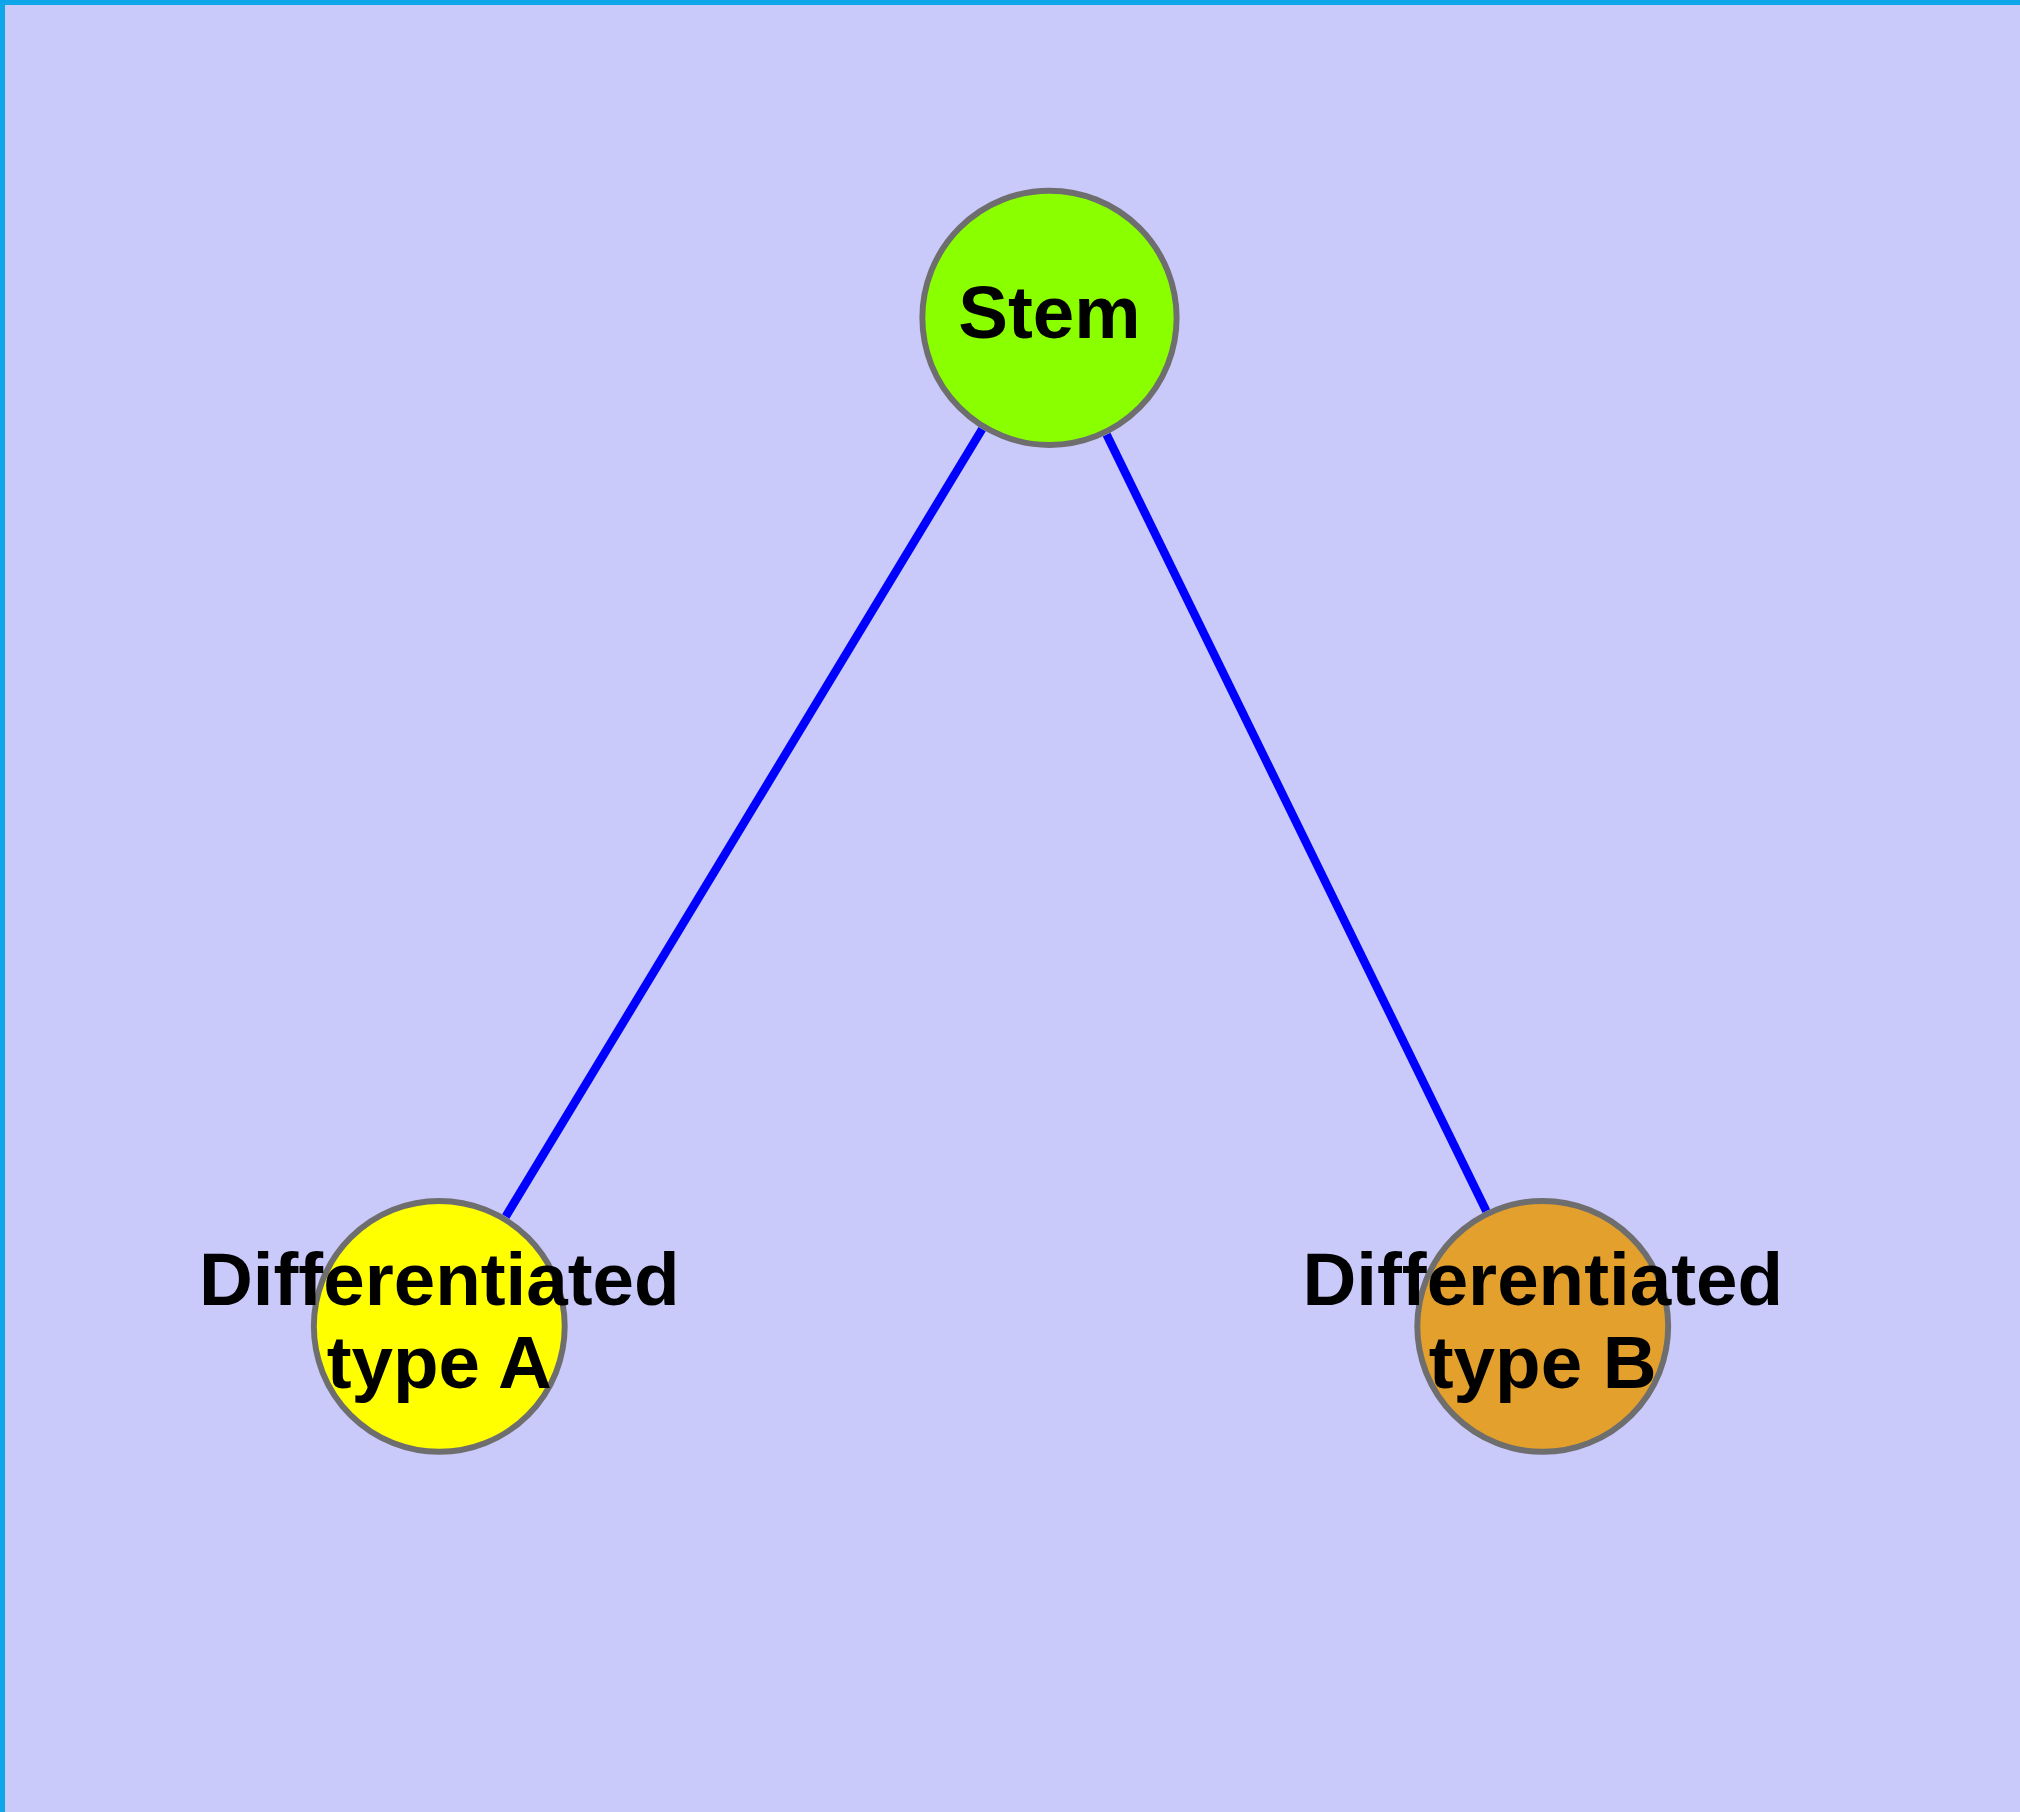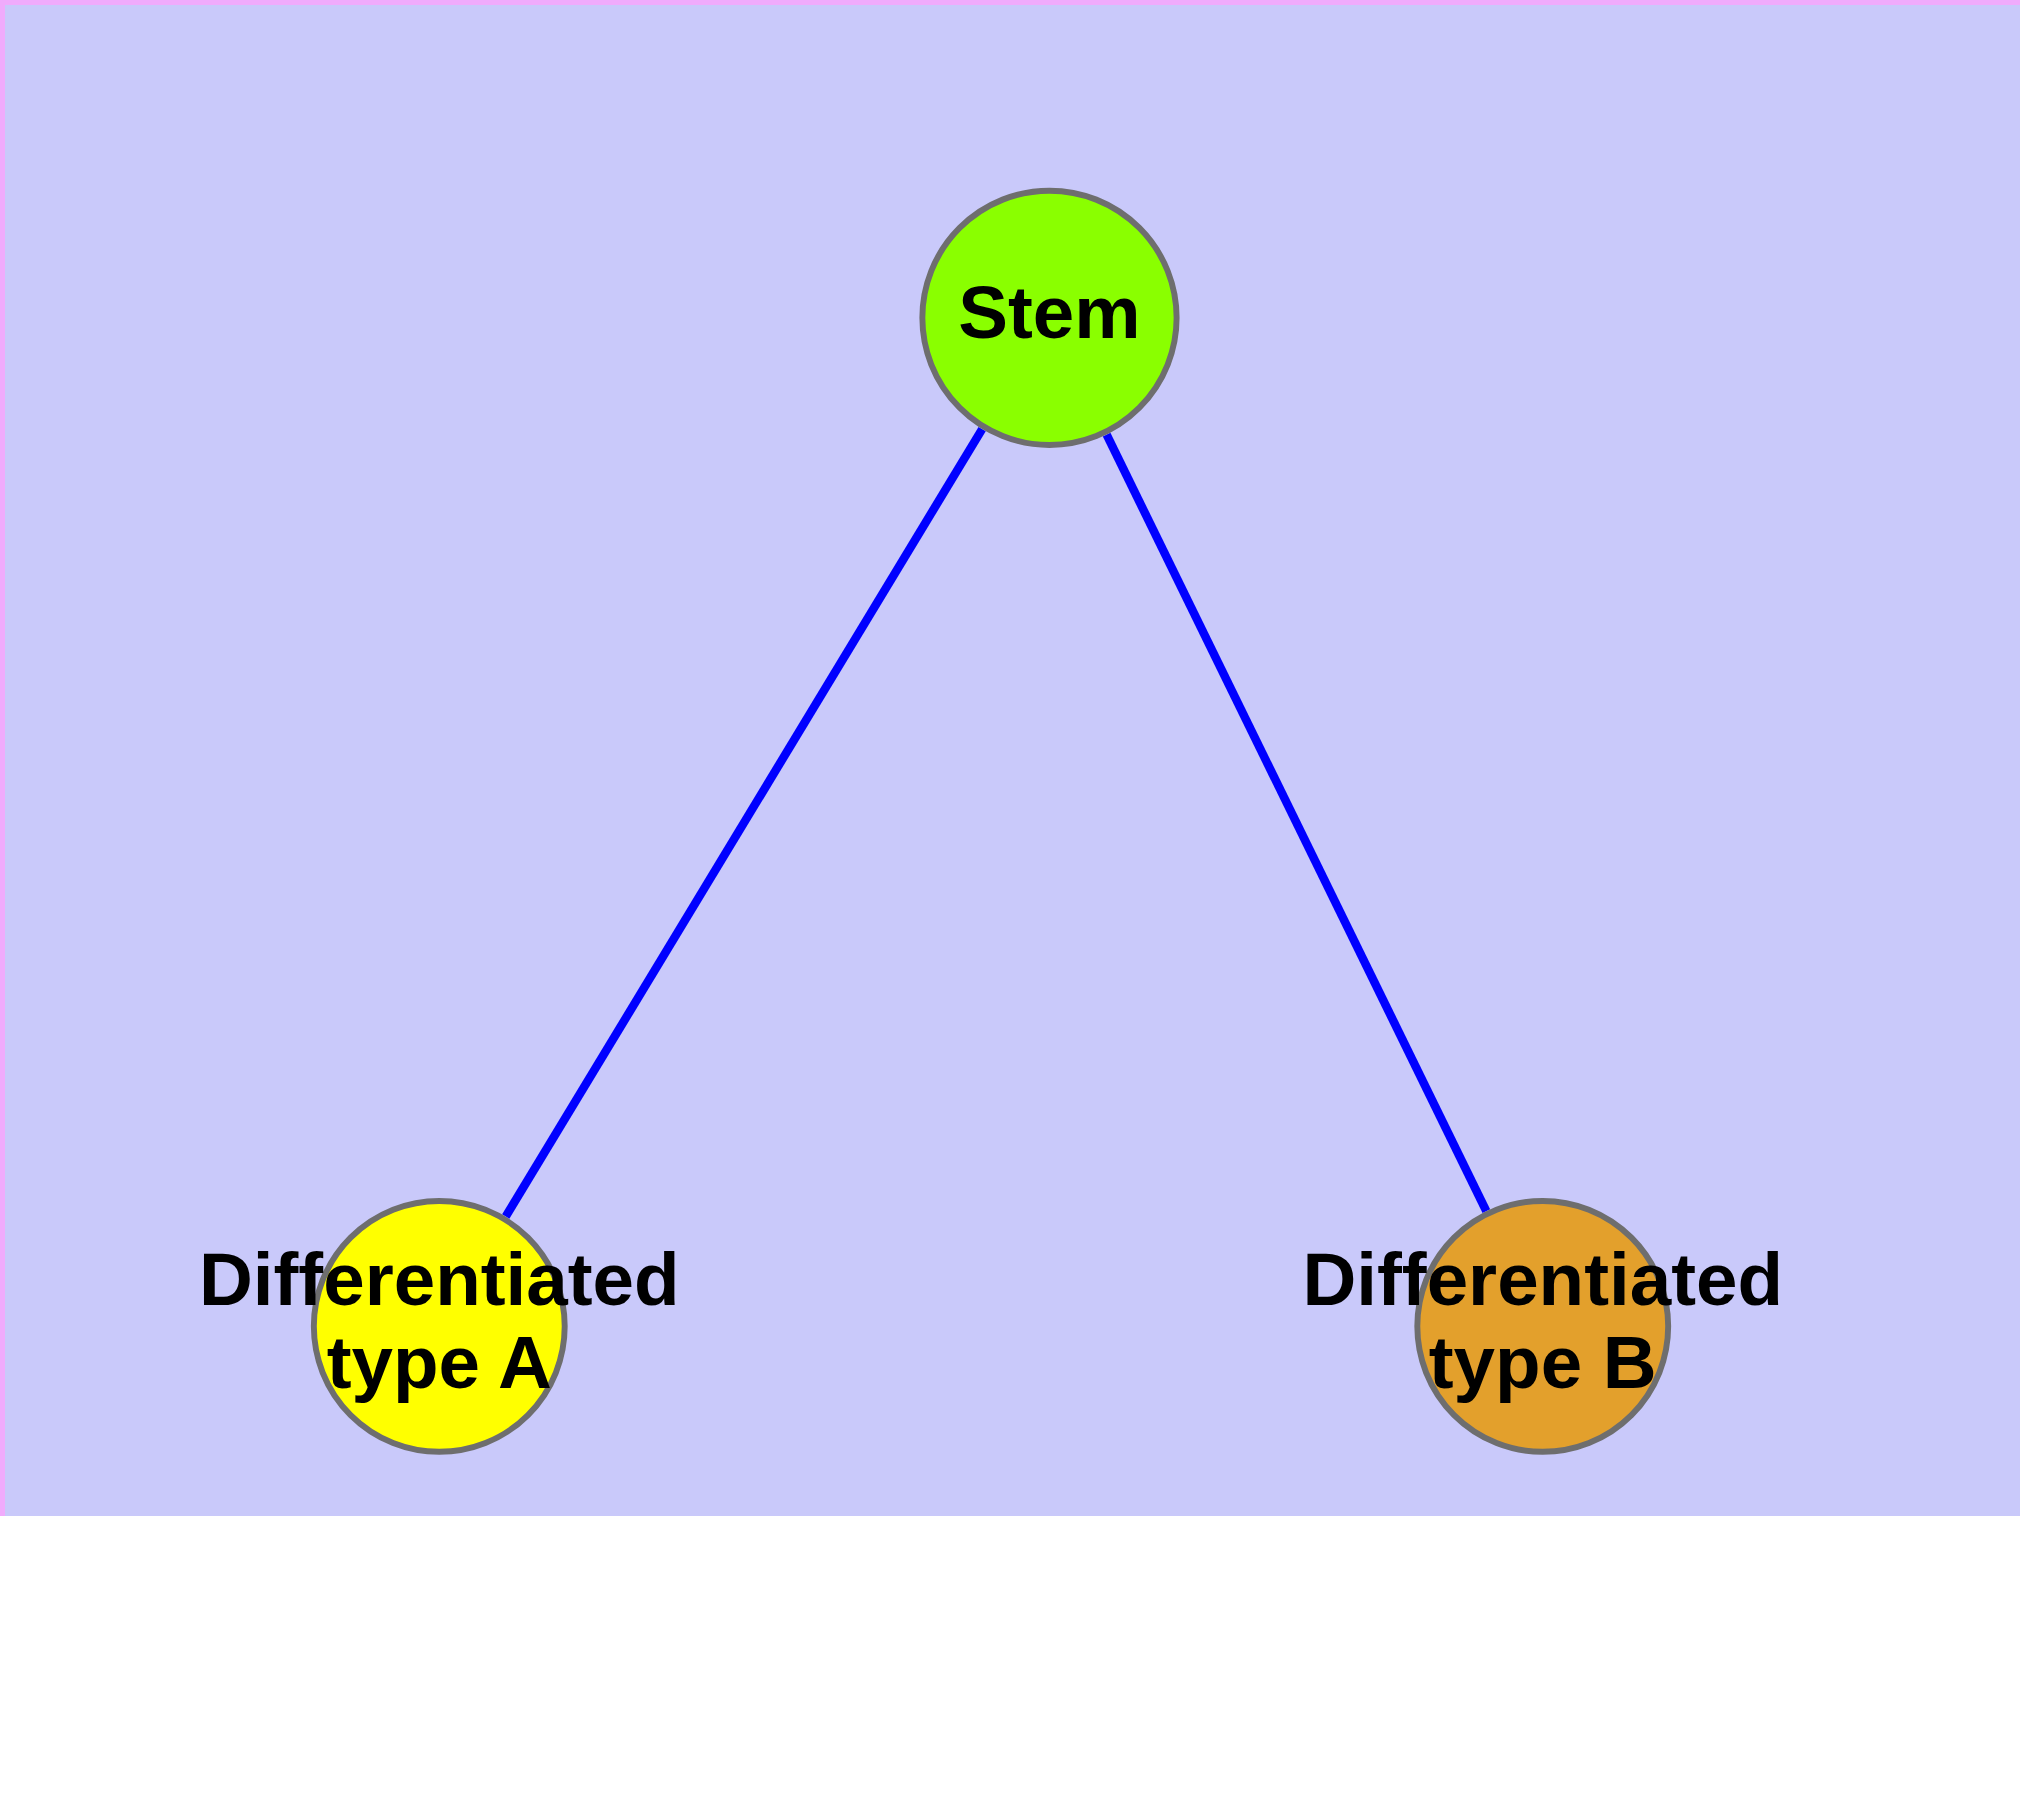--- a/index.html
+++ b/index.html
@@ -3,22 +3,22 @@
 <meta charset="utf-8">
 <style>
   html, body {
     margin: 0;
     padding: 0;
     background: #ffffff;
   }
   #canvas {
     position: relative;
     width: 2021px;
-    height: 1516px;
-    background: #f0abfc;
+    height: 1812px;
+    background: #0ea5e9;
     overflow: hidden;
   }
   #plot-bg {
     position: absolute;
     left: 5.1px;
     top: 5.1px;
     width: 2015px;
     height: 1807px;
     background: #c9c9fa;
   }

